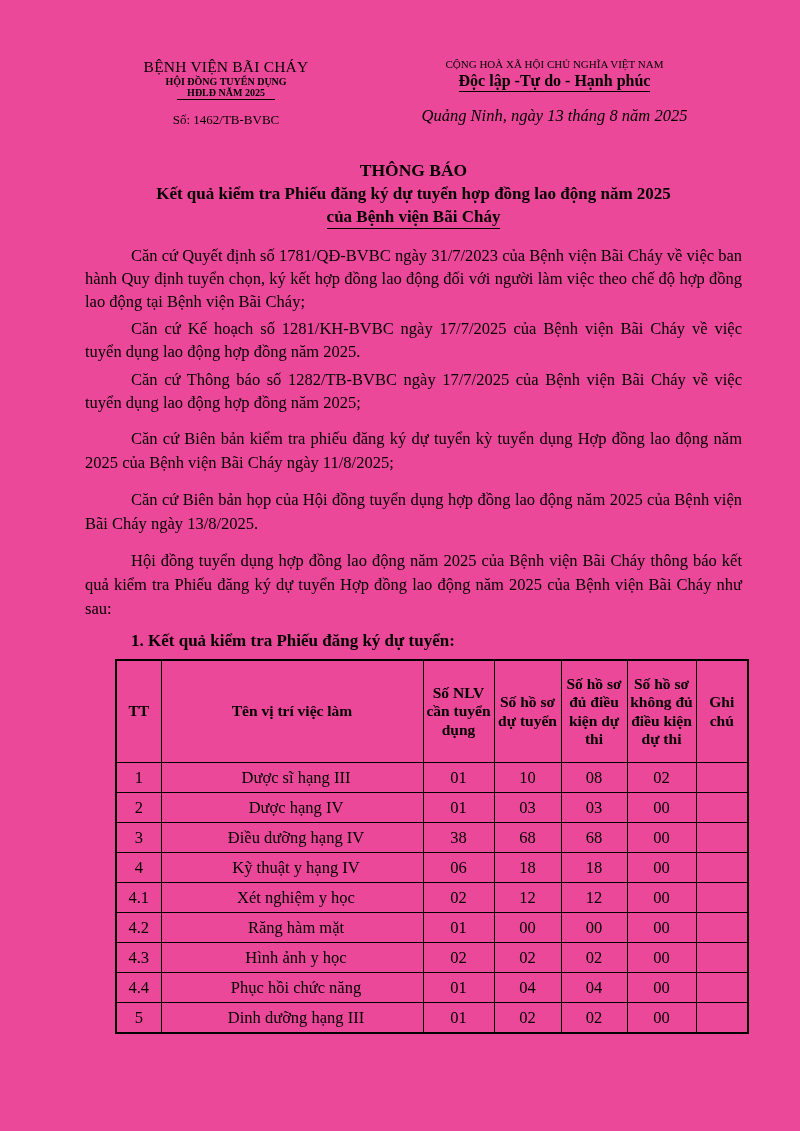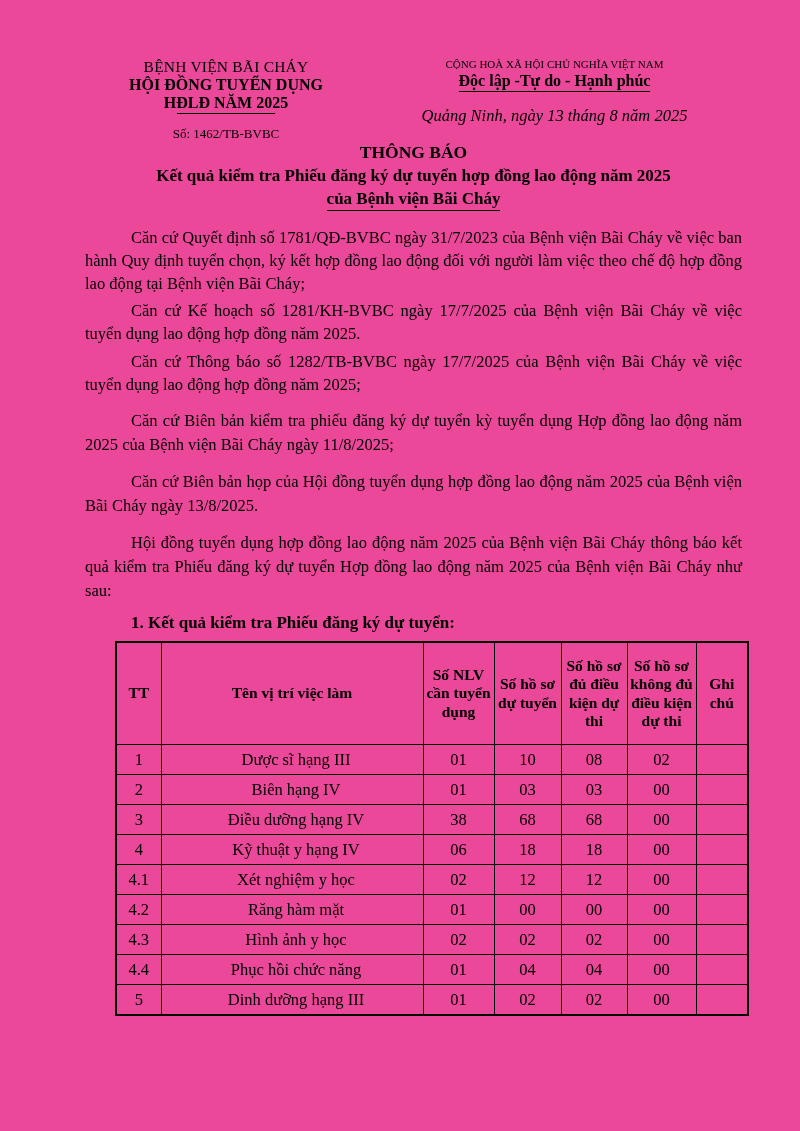--- a/index.html
+++ b/index.html
@@ -13,30 +13,30 @@
     padding: 58px 58px 0 85px;
     overflow: hidden;
     position: relative;
   }
 
   
   .header-row { display: flex; }
   .header-left { width: 282px; text-align: center; }
   .header-right { flex: 1; text-align: center; }
   .hl1 { font-size: 15.5px; letter-spacing: .2px; }
-  .hl2, .hl3 { font-size: 16px; font-weight: bold; }
+  .hl2, .hl3 { font-size: 10px; font-weight: bold; }
   .short-rule { width: 98px; border-bottom: 1.5px solid #000; margin: 1px auto 0 auto; }
   .doc-number { font-size: 13px; margin-top: 12px; }
   .hr1 { font-size: 11px; font-weight: normal; }
   .hr2 { font-size: 16px; font-weight: bold; margin-top: 2px; }
   .hr2 span { display: inline-block; border-bottom: 1.5px solid #000; padding-bottom: 1px; }
   .dateline { font-size: 16.5px; font-style: italic; margin-top: 14px; }
 
   
-  .title-block { text-align: center; }
+  .title-block { text-align: center; margin-top: 32px; }
   .title-main { font-size: 17.5px; font-weight: bold; }
   .title-sub  { font-size: 17px;  font-weight: bold; margin-top: 3px; }
   .title-sub .u { display: inline-block; border-bottom: 1.5px solid #000; padding-bottom: 1px; }
 
   
   .body-paragraphs { margin-top: 16px; }
   .body-paragraphs p {
     font-size: 16.5px;
     line-height: 1.38;
     text-align: justify;
@@ -142,21 +142,21 @@
           <td>1</td>
           <td class="name-cell">Dược sĩ hạng III</td>
           <td>01</td>
           <td>10</td>
           <td>08</td>
           <td>02</td>
           <td></td>
         </tr>
         <tr>
           <td>2</td>
-          <td class="name-cell">Biên hạng IV</td>
+          <td class="name-cell">Dược hạng IV</td>
           <td>01</td>
           <td>03</td>
           <td>03</td>
           <td>00</td>
           <td></td>
         </tr>
         <tr>
           <td>3</td>
           <td class="name-cell">Điều dưỡng hạng IV</td>
           <td>38</td>

